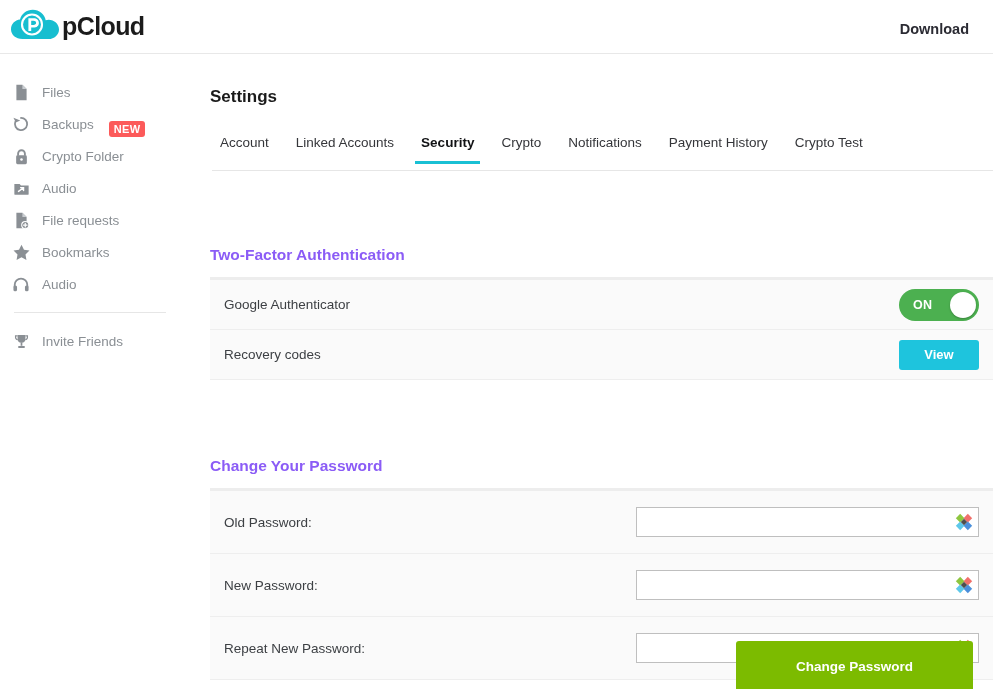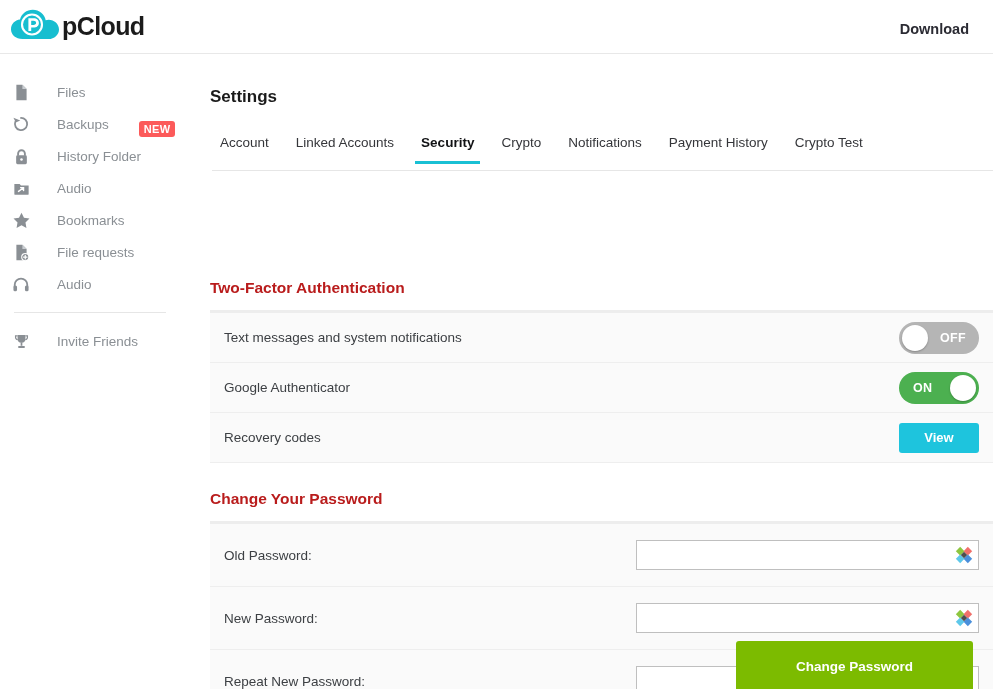--- a/index.html
+++ b/index.html
@@ -35,21 +35,21 @@
 
   
   .sidebar {
     position: absolute; left: 0; top: 54px;
     width: 190px; height: 635px;
     background: #ffffff;
     padding-top: 22px;
   }
   .nav-item {
     display: flex; align-items: center;
-    height: 32px; padding-left: 11px; gap: 26px;
+    height: 32px; padding-left: 11px; gap: 11px;
     cursor: pointer;
   }
   .nav-icon {
     width: 20px; height: 20px;
     display: flex; align-items: center; justify-content: center;
     flex: 0 0 20px;
   }
   .nav-icon svg { display: block; }
   .nav-label {
     font-size: 13.5px; color: #8a8f94;
@@ -98,21 +98,21 @@
   .tab:first-child { margin-left: 8px; }
   .tab.active { font-weight: bold; color: #111214; }
   .tab.active::after {
     content: ""; position: absolute;
     left: -6px; right: -6px; bottom: -1px;
     height: 3px; background: #19c0d4;
   }
 
   
   .section-heading {
-    font-size: 15.5px; font-weight: bold; color: #b91c1c; margin-top: 33px;
+    font-size: 15.5px; font-weight: bold; color: #8b5cf6;
   }
   .section-rule {
     height: 3px; background: #ededed;
     margin-top: 13px;
   }
 
   .section-2fa { position: absolute; left: 20px; top: 192px; width: 783px; }
   .section-pwd { position: absolute; left: 20px; top: 403px; width: 783px; }
 
   
@@ -243,52 +243,52 @@
   </div>
 
   <div class="nav-item">
     <span class="nav-icon">
       <svg viewBox="0 0 20 20" width="17" height="17">
         <path d="M6 9 V6.6 a4 4 0 0 1 8 0 V9" fill="none" stroke="#8a8f94" stroke-width="2.2"></path>
         <rect x="3.7" y="8.6" width="12.6" height="10.4" rx="1.6" fill="#8a8f94"></rect>
         <circle cx="10" cy="13.6" r="1.5" fill="#ffffff"></circle>
       </svg>
     </span>
-    <span class="nav-label">History Folder</span>
+    <span class="nav-label">Crypto Folder</span>
   </div>
 
   <div class="nav-item">
     <span class="nav-icon">
       <svg viewBox="0 0 20 20" width="17" height="17">
         <path d="M1.6 4.6 h6.2 l1.6 2 h9 V16.4 a1 1 0 0 1 -1 1 H2.6 a1 1 0 0 1 -1 -1 Z" fill="#8a8f94"></path>
         <path d="M6.5 13.4 L12 9.4 M9 9 h3.4 v3.4" fill="none" stroke="#ffffff" stroke-width="1.7" stroke-linecap="round"></path>
       </svg>
     </span>
     <span class="nav-label">Audio</span>
-  </div>
-
-  <div class="nav-item">
-    <span class="nav-icon">
-      <svg viewBox="0 0 20 20" width="19" height="19">
-        <path d="M10 1.8 L12.6 7.1 L18.4 7.9 L14.2 12 L15.2 17.8 L10 15 L4.8 17.8 L5.8 12 L1.6 7.9 L7.4 7.1 Z" fill="#8a8f94"></path>
-      </svg>
-    </span>
-    <span class="nav-label">Bookmarks</span>
   </div>
 
   <div class="nav-item">
     <span class="nav-icon">
       <svg viewBox="0 0 20 20" width="17" height="17">
         <path d="M4 1 h7 l5 5 v13 H4 Z" fill="#8a8f94"></path>
         <path d="M11 1 v5 h5 Z" fill="#c9cdd1"></path>
         <circle cx="14.4" cy="15.4" r="4.2" fill="#8a8f94" stroke="#ffffff" stroke-width="1.2"></circle>
         <path d="M14.4 13.3 v4.2 M12.3 15.4 h4.2" stroke="#ffffff" stroke-width="1.4" stroke-linecap="round"></path>
       </svg>
     </span>
     <span class="nav-label">File requests</span>
+  </div>
+
+  <div class="nav-item">
+    <span class="nav-icon">
+      <svg viewBox="0 0 20 20" width="19" height="19">
+        <path d="M10 1.8 L12.6 7.1 L18.4 7.9 L14.2 12 L15.2 17.8 L10 15 L4.8 17.8 L5.8 12 L1.6 7.9 L7.4 7.1 Z" fill="#8a8f94"></path>
+      </svg>
+    </span>
+    <span class="nav-label">Bookmarks</span>
   </div>
 
   <div class="nav-item">
     <span class="nav-icon">
       <svg viewBox="0 0 20 20" width="18" height="18">
         <path d="M3 14 V11 a7 7 0 0 1 14 0 v3" fill="none" stroke="#8a8f94" stroke-width="2"></path>
         <rect x="1.6" y="11.6" width="4" height="6.4" rx="1.7" fill="#8a8f94"></rect>
         <rect x="14.4" y="11.6" width="4" height="6.4" rx="1.7" fill="#8a8f94"></rect>
       </svg>
     </span>
@@ -321,29 +321,20 @@
     <div class="tab">Crypto</div>
     <div class="tab">Notifications</div>
     <div class="tab">Payment History</div>
     <div class="tab">Crypto Test</div>
   </div>
 
   <div class="section-2fa">
     <div class="section-heading">Two-Factor Authentication</div>
     <div class="section-rule"></div>
 
-    <div class="row">
-      <span class="row-label">Text messages and system notifications</span>
-      <span class="row-control">
-        <span class="toggle off">
-          <span class="knob"></span>
-          <span class="state">OFF</span>
-        </span>
-      </span>
-    </div>
 
     <div class="row">
       <span class="row-label">Google Authenticator</span>
       <span class="row-control">
         <span class="toggle on">
           <span class="knob"></span>
           <span class="state">ON</span>
         </span>
       </span>
     </div>

